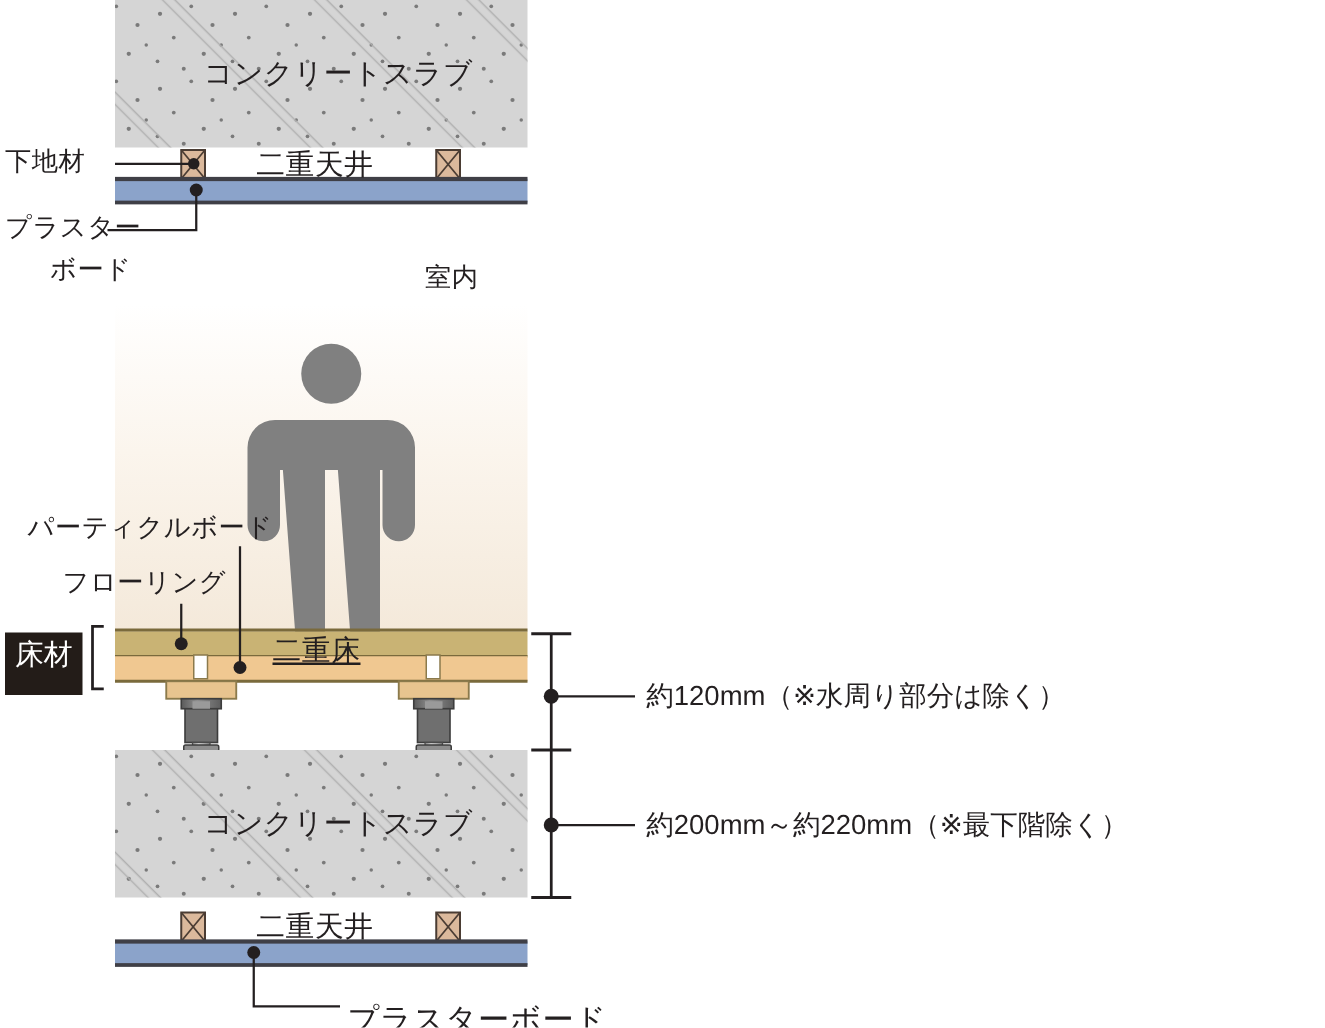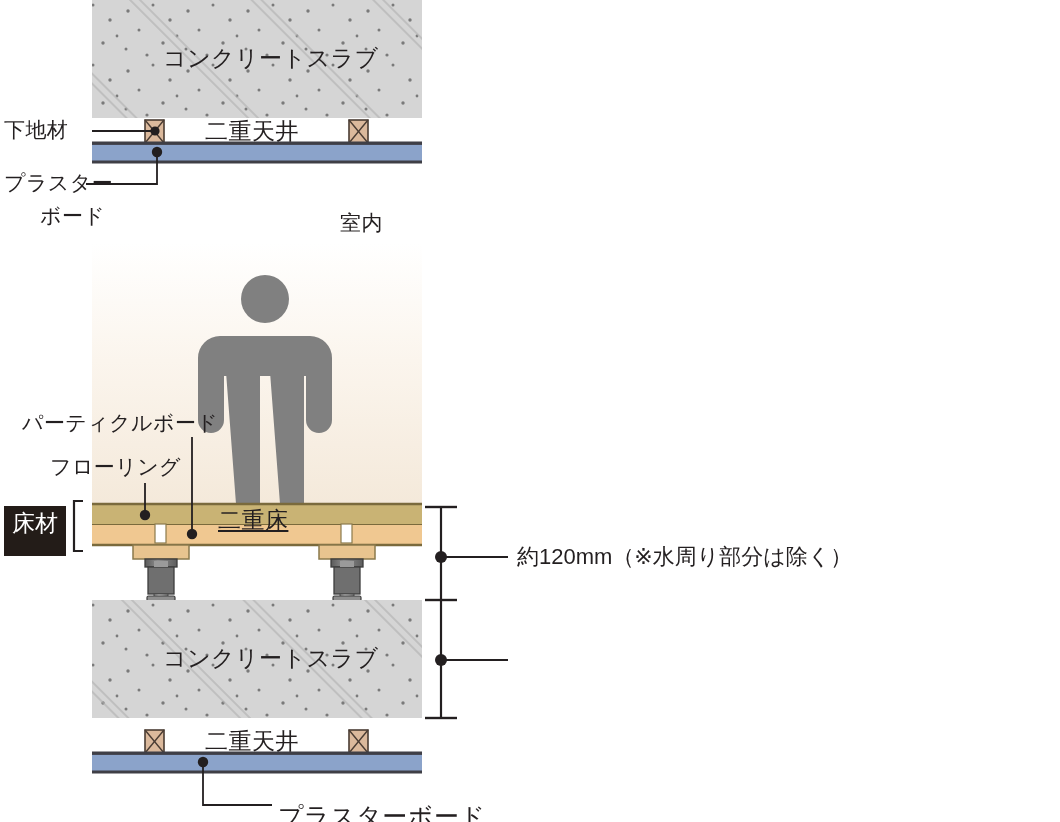--- a/index.html
+++ b/index.html
@@ -248,20 +248,21 @@
 
   <div class="jp-label lbl-side" style="left:22px; top:412px;">パーティクルボード</div>
 
   <div class="jp-label lbl-side" style="left:50px; top:456px;">フローリング</div>
 
   <div class="chip" style="left:4px; top:506px;">床材</div>
 
   <div class="jp-label lbl-floor-in" style="left:218px; top:509px;">二重床</div>
 
   <div class="jp-label lbl-dim" style="left:517px; top:546px;">約120mm（※水周り部分は除く）</div>
+  <div class="jp-label lbl-dim" style="left:517px; top:649px;">約200mm～約220mm（※最下階除く）</div>
 
   <div class="jp-label lbl-slab" style="left:163px; top:647px;">コンクリートスラブ</div>
 
   <div class="jp-label lbl-ceiling" style="left:205px; top:730px;">二重天井</div>
 
   <div class="jp-label lbl-callout" style="left:278px; top:792px;">プラスターボード</div>
 
 </div>
 
 </body></html>

